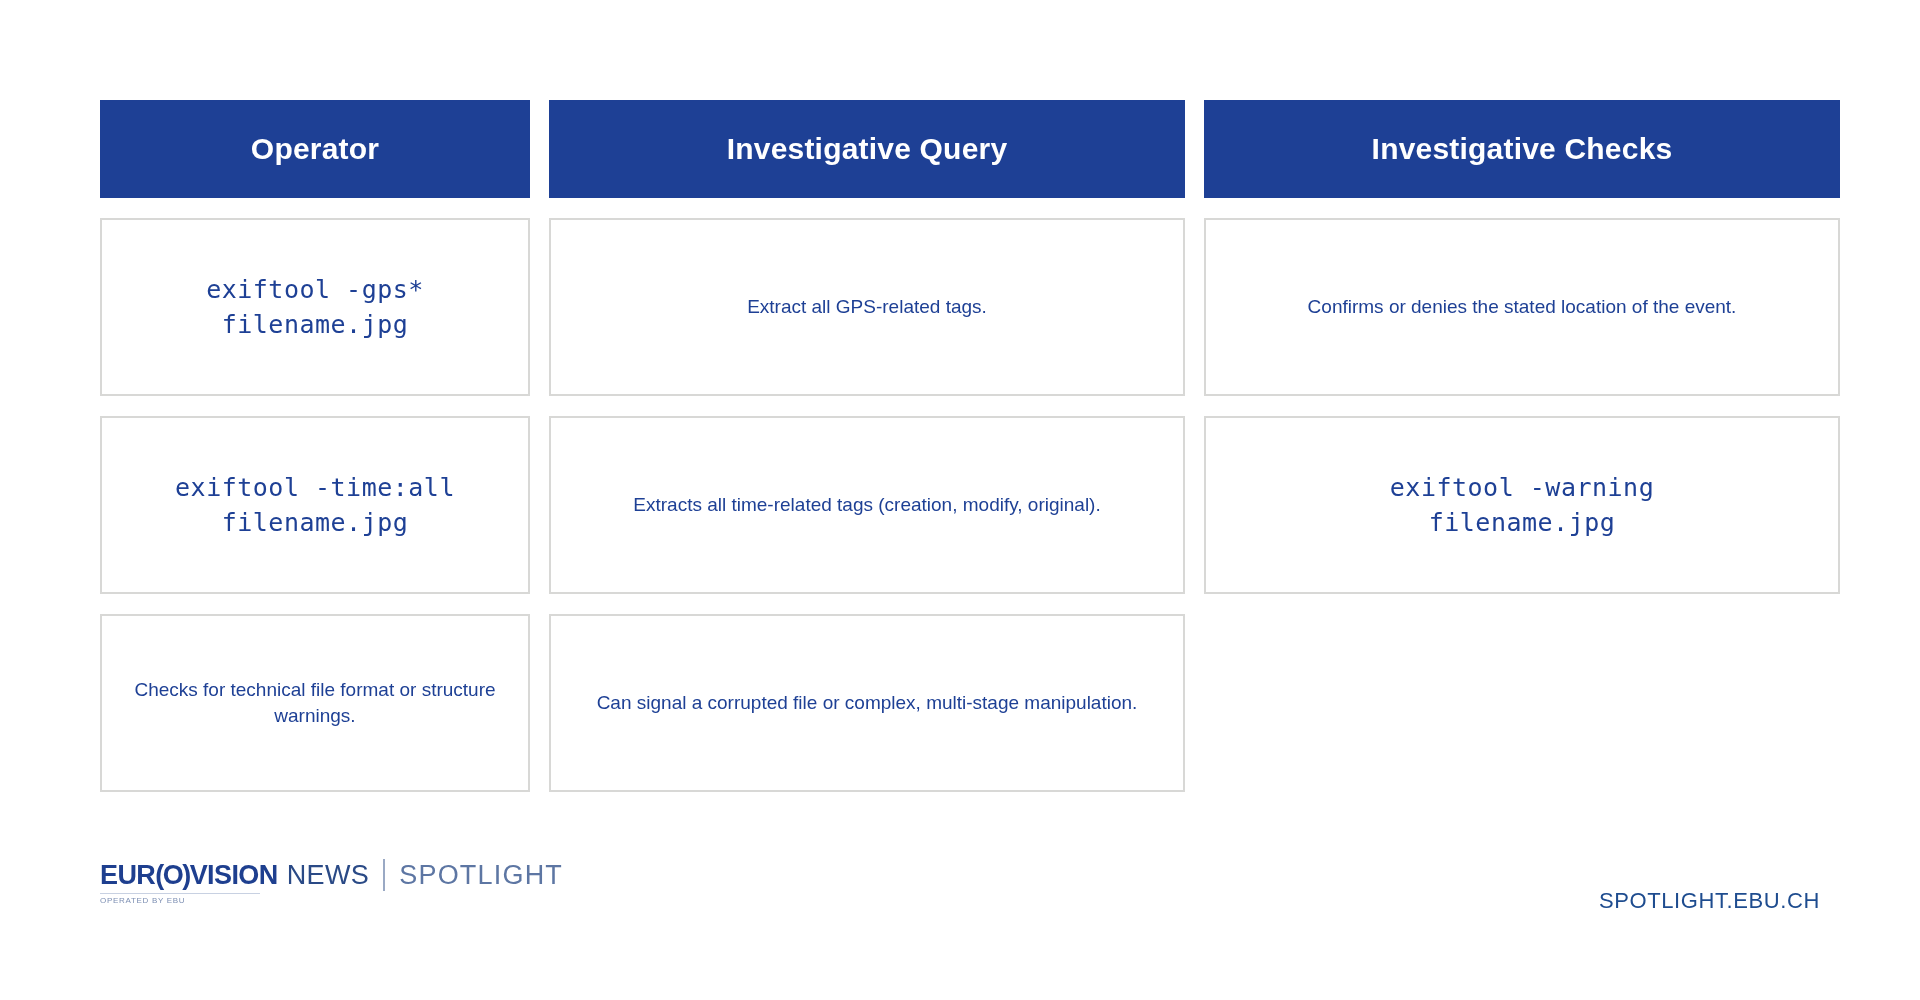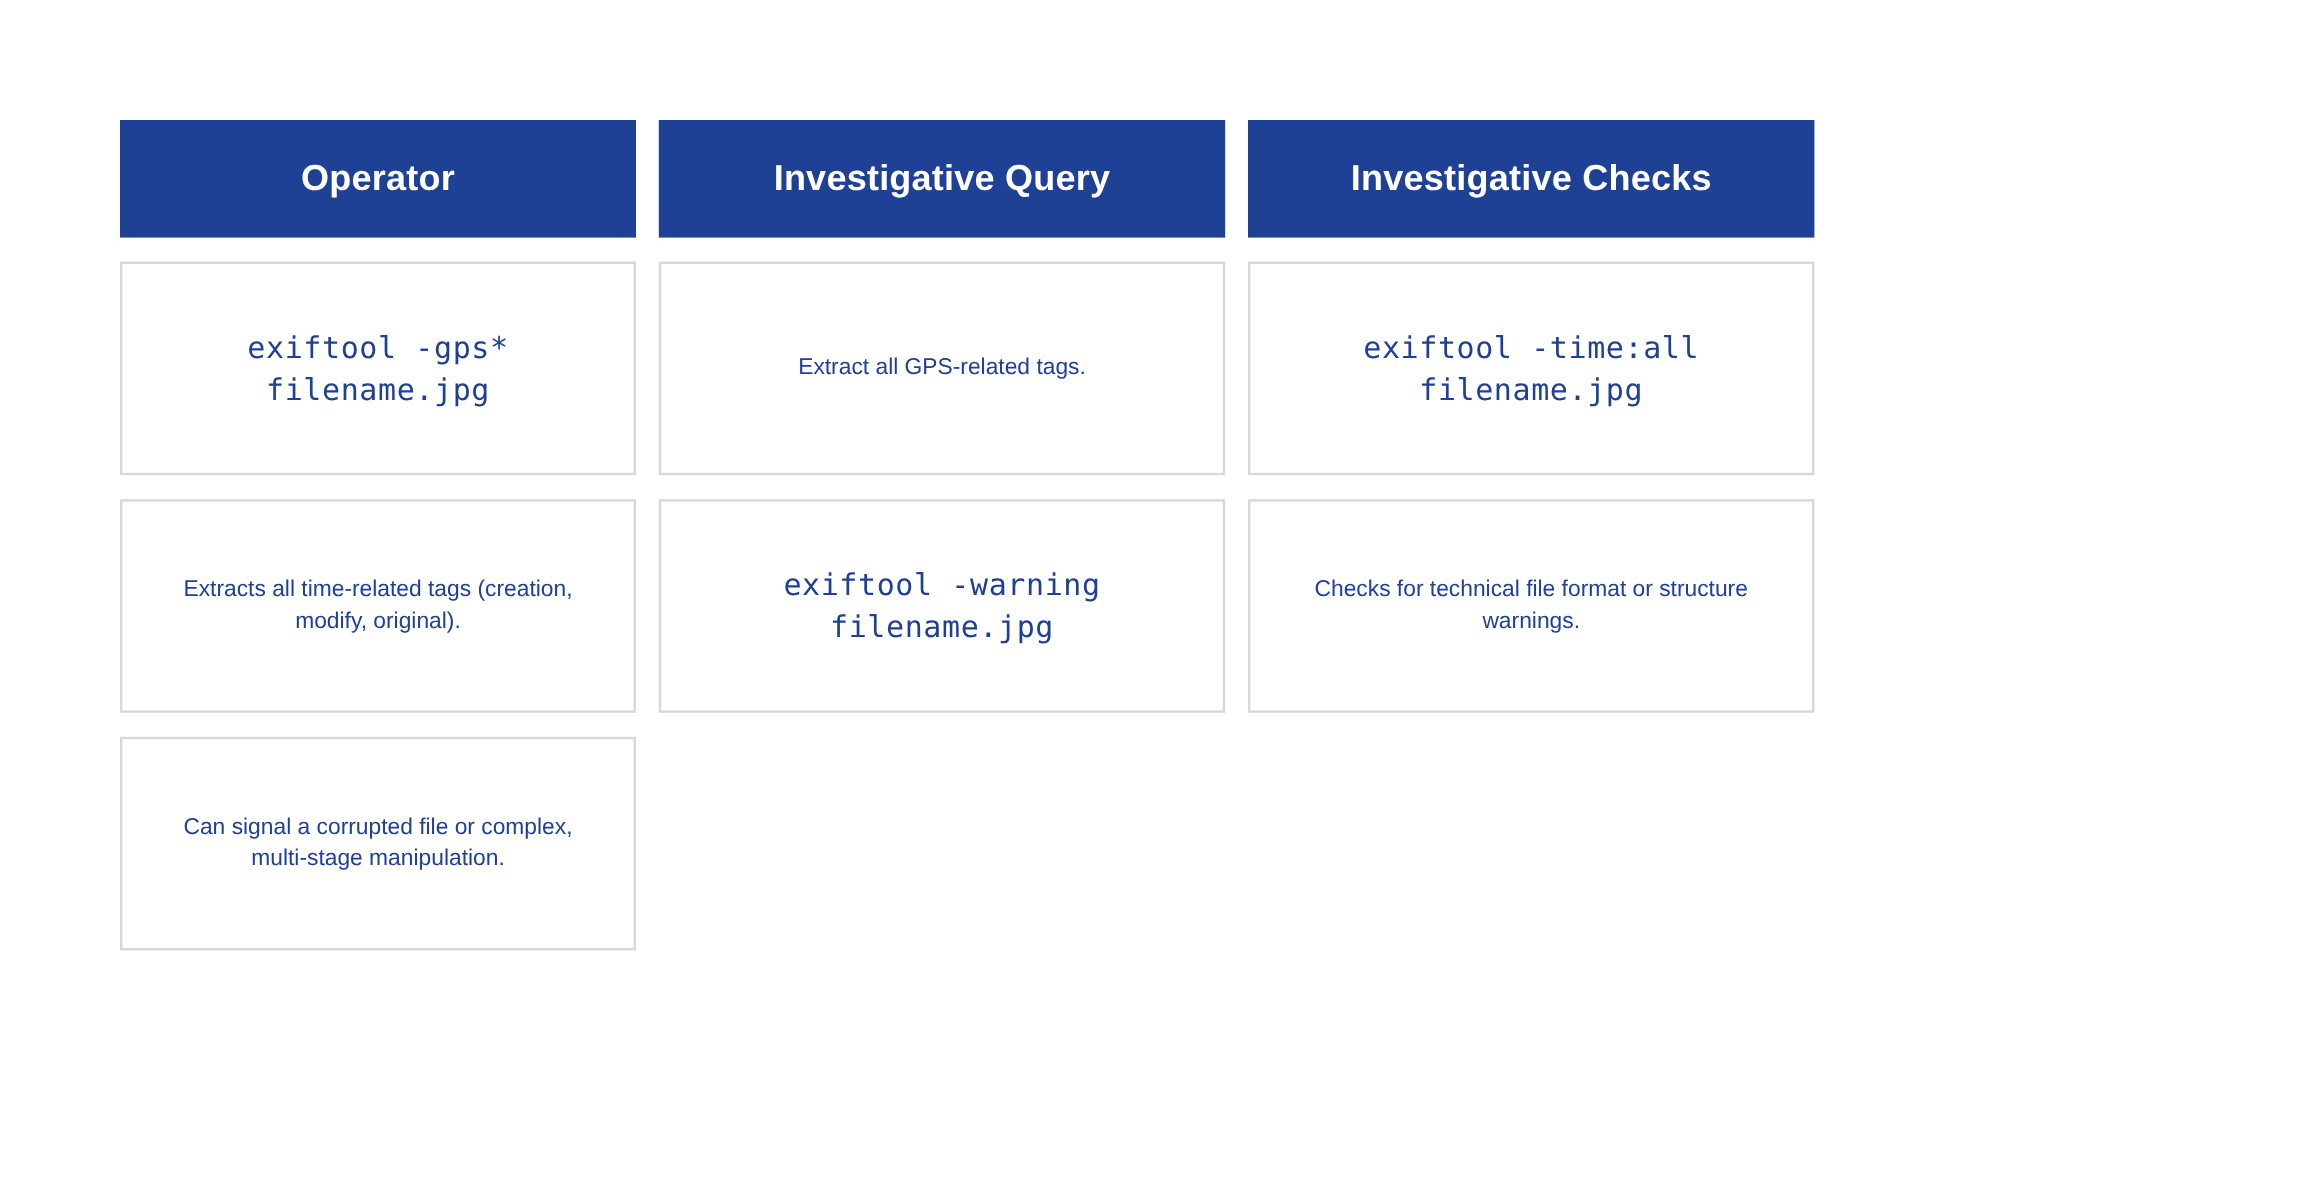--- a/index.html
+++ b/index.html
@@ -20,21 +20,21 @@
     position: absolute;
     inset: 0;
     background: #ffffff;
   }
 
   
   .table {
     position: absolute;
     left: 100px;
     top: 100px;
-    width: 1412px;
+    width: 1740px;
     display: grid;
     grid-template-columns: 430px 1fr 1fr;
     column-gap: 19px;
     row-gap: 20px;
   }
 
   .head-cell {
     background: #1e4095;
     height: 98px;
     display: flex;
@@ -165,20 +165,23 @@
       <span class="head-label">Investigative Checks</span>
     </div>
 
     <div class="cell mono">
       <span class="cell-text">exiftool -gps*
 filename.jpg</span>
     </div>
     <div class="cell">
       <span class="cell-text">Extract all GPS-related tags.</span>
     </div>
+    <div class="cell">
+      <span class="cell-text">Confirms or denies the stated location of the event.</span>
+    </div>
 
     <div class="cell mono">
       <span class="cell-text">exiftool -time:all
 filename.jpg</span>
     </div>
     <div class="cell">
       <span class="cell-text">Extracts all time-related tags (creation, modify, original).</span>
     </div>
 
     <div class="cell mono">
@@ -187,14 +190,33 @@
     </div>
     <div class="cell">
       <span class="cell-text">Checks for technical file format or structure warnings.</span>
     </div>
     <div class="cell">
       <span class="cell-text">Can signal a corrupted file or complex, multi-stage manipulation.</span>
     </div>
 
   </div>
 
+  <div class="footer">
+
+    <div class="logo-block">
+      <div class="logo-row">
+        <span class="logo-euro">
+          <span>EUR</span>
+          <span class="logo-paren">(O)</span>
+          <span>VISION</span>
+        </span>
+        <span class="logo-news">NEWS</span>
+        <span class="logo-divider"></span>
+        <span class="logo-spotlight">SPOTLIGHT</span>
+      </div>
+      <div class="logo-sub">OPERATED BY EBU</div>
+    </div>
+
+    <div class="site-url">SPOTLIGHT.EBU.CH</div>
+
+  </div>
 
 </div>
 
 </body></html>

